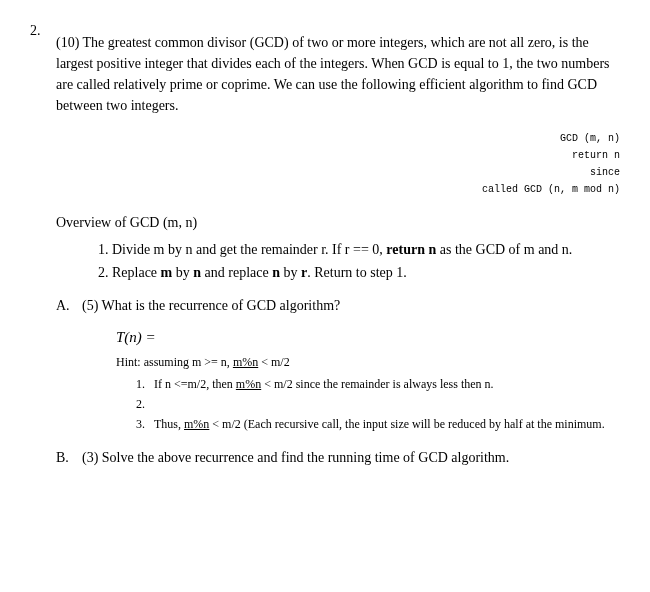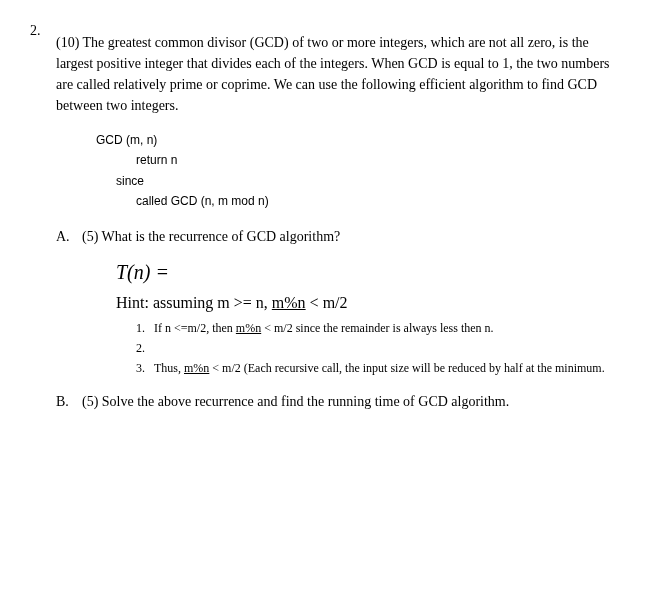--- a/index.html
+++ b/index.html
@@ -23,24 +23,25 @@
       flex-shrink: 0;
     }
     .problem-text {
       flex: 1;
       margin-top: 12px;
     }
     .problem-text p {
       margin-bottom: 0;
     }
     .code-block {
-      font-family: Liberation Sans, sans-serif;
-      font-size: 12px;
+      font-family: Liberation Mono, monospace;
+      font-size: 10px;
       margin: 14px 0 14px 40px;
       line-height: 1.7;
+      text-align: right;
     }
     .code-line {
       display: block;
     }
     .indent1 { margin-left: 0; }
     .indent2 { margin-left: 20px; }
     .indent3 { margin-left: 40px; }
     .section {
       margin: 10px 0 10px 0;
     }
@@ -59,25 +60,25 @@
       display: flex;
       gap: 6px;
     }
     .part-label {
       min-width: 20px;
       flex-shrink: 0;
     }
     .recurrence-line {
       font-style: italic;
       margin: 10px 0 4px 60px;
-      font-size: 20px;
+      font-size: 15px;
     }
     .hint-line {
       margin: 4px 0 4px 60px;
-      font-size: 16px;
+      font-size: 12px;
     }
     .hint-list {
       margin-left: 80px;
       font-size: 12px;
       list-style: none;
     }
     .hint-list li {
       margin-bottom: 2px;
       display: flex;
       gap: 4px;
@@ -102,20 +103,27 @@
   <div class="problem-text">
     <p>(10) The greatest common divisor (GCD) of two or more integers, which are not all zero, is the largest positive integer that divides each of the integers. When GCD is equal to 1, the two numbers are called relatively prime or coprime. We can use the following efficient algorithm to find GCD between two integers.</p>
 
     <div class="code-block">
       <span class="code-line indent1"><span>GCD (m,  n)</span></span>
       <span class="code-line indent3"><span>return n</span></span>
       <span class="code-line indent2"><span>since</span></span>
       <span class="code-line indent3"><span>called GCD (n, m mod n)</span></span>
     </div>
 
+    <div class="section">
+      <div class="overview-title">Overview of GCD (m, n)</div>
+      <ol class="overview-list">
+        <li>Divide m by n and get the remainder r. If r == 0, <b>return n</b> as the GCD of m and n.</li>
+        <li>Replace <b>m</b> by <b>n</b> and replace <b>n</b> by <b>r</b>. Return to step 1.</li>
+      </ol>
+    </div>
 
     <div class="part">
       <span class="part-label">A.</span>
       <span>(5) What is the recurrence of GCD algorithm?</span>
     </div>
 
     <div class="recurrence-line">
       <i>T(n) =</i>
     </div>
 
@@ -132,17 +140,17 @@
         <span class="hint-num">2.</span>
       </li>
       <li>
         <span class="hint-num">3.</span>
         <span>Thus, <u>m%n</u> &lt; m/2 (Each recursive call, the input size will be reduced by half at the minimum.</span>
       </li>
     </ul>
 
     <div class="part-b">
       <span class="part-label">B.</span>
-      <span>(5) Solve the above recurrence and find the running time of GCD algorithm.</span>
+      <span>(3) Solve the above recurrence and find the running time of GCD algorithm.</span>
     </div>
 
   </div>
 </div>
 
 </body></html>

